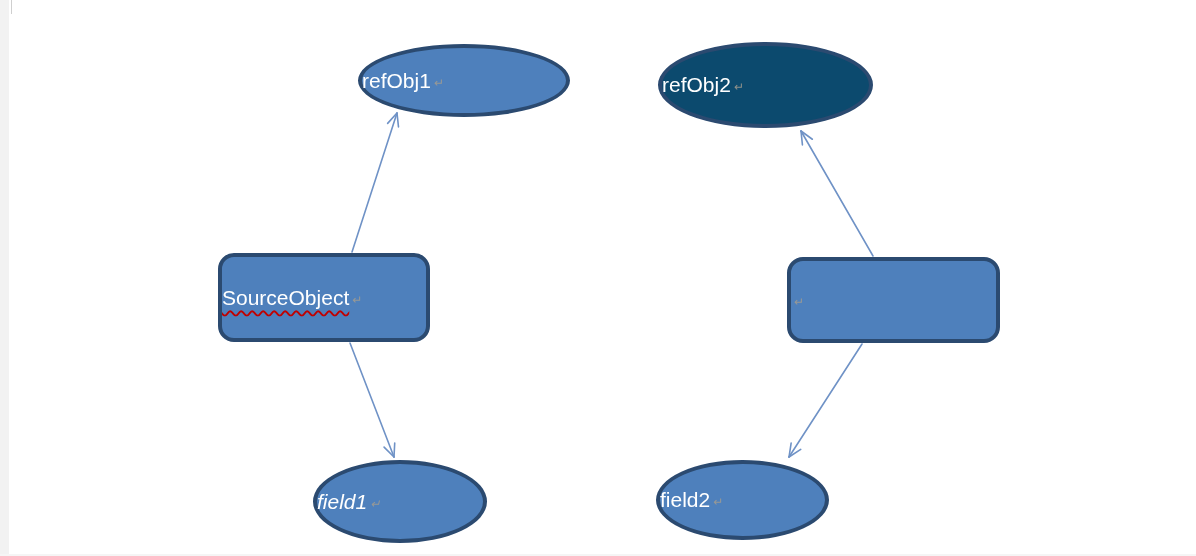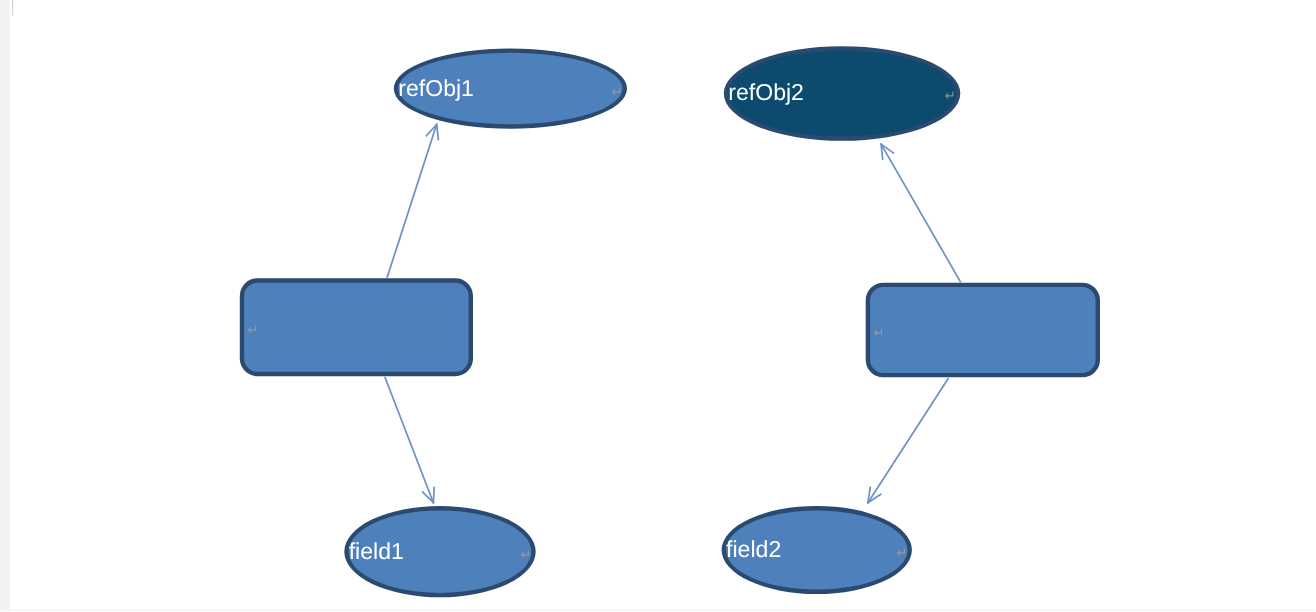--- a/index.html
+++ b/index.html
@@ -30,21 +30,21 @@
     position: absolute; left: 0; top: 0;
     width: 1196px; height: 556px;
     pointer-events: none;
     z-index: 3;
   }
   .node {
     position: absolute;
     box-sizing: border-box;
     display: flex;
     align-items: center;
-    justify-content: space-between;
+    justify-content: flex-start;
     color: #ffffff;
     font-size: 21px;
     z-index: 2;
     cursor: default;
     white-space: nowrap;
   }
   .node.ellipse { border-radius: 50%; }
   .node.rounded-rect { border-radius: 16px; }
   .label { display: inline-block; }
   .label.misspelled {
@@ -93,26 +93,27 @@
   <div id="nodes">
       <div class="node ellipse" style="left: 358px; top: 44px; width: 212px; height: 73px; background: rgb(78, 128, 188); border: 4px solid rgb(43, 74, 112);">
         <span class="label">refObj1</span>
         <span class="pmark">↵</span>
       </div>
       <div class="node ellipse" style="left: 658px; top: 42px; width: 215px; height: 86px; background: #0c4a6e; border: 4px solid rgb(43, 74, 112);">
         <span class="label">refObj2</span>
         <span class="pmark">↵</span>
       </div>
       <div class="node rounded-rect" style="left: 218px; top: 253px; width: 212px; height: 89px; background: rgb(78, 128, 188); border: 4px solid rgb(43, 74, 112);">
+        <span class="label misspelled">SourceObject</span>
         <span class="pmark">↵</span>
       </div>
       <div class="node rounded-rect" style="left: 787px; top: 257px; width: 213px; height: 86px; background: rgb(78, 128, 188); border: 4px solid rgb(43, 74, 112);">
         <span class="pmark">↵</span>
       </div>
-      <div class="node ellipse" style="left: 313px; top: 460px; width: 174px; height: 83px; background: rgb(78, 128, 188); border: 4px solid rgb(43, 74, 112);">
+      <div class="node ellipse" style="left: 313px; top: 460px; width: 174px; height: 83px; background: rgb(78, 128, 188); border: 4px solid rgb(43, 74, 112); font-style: italic;">
         <span class="label">field1</span>
         <span class="pmark">↵</span>
       </div>
       <div class="node ellipse" style="left: 656px; top: 460px; width: 173px; height: 80px; background: rgb(78, 128, 188); border: 4px solid rgb(43, 74, 112);">
         <span class="label">field2</span>
         <span class="pmark">↵</span>
       </div>
     </div>
 </div>
 

